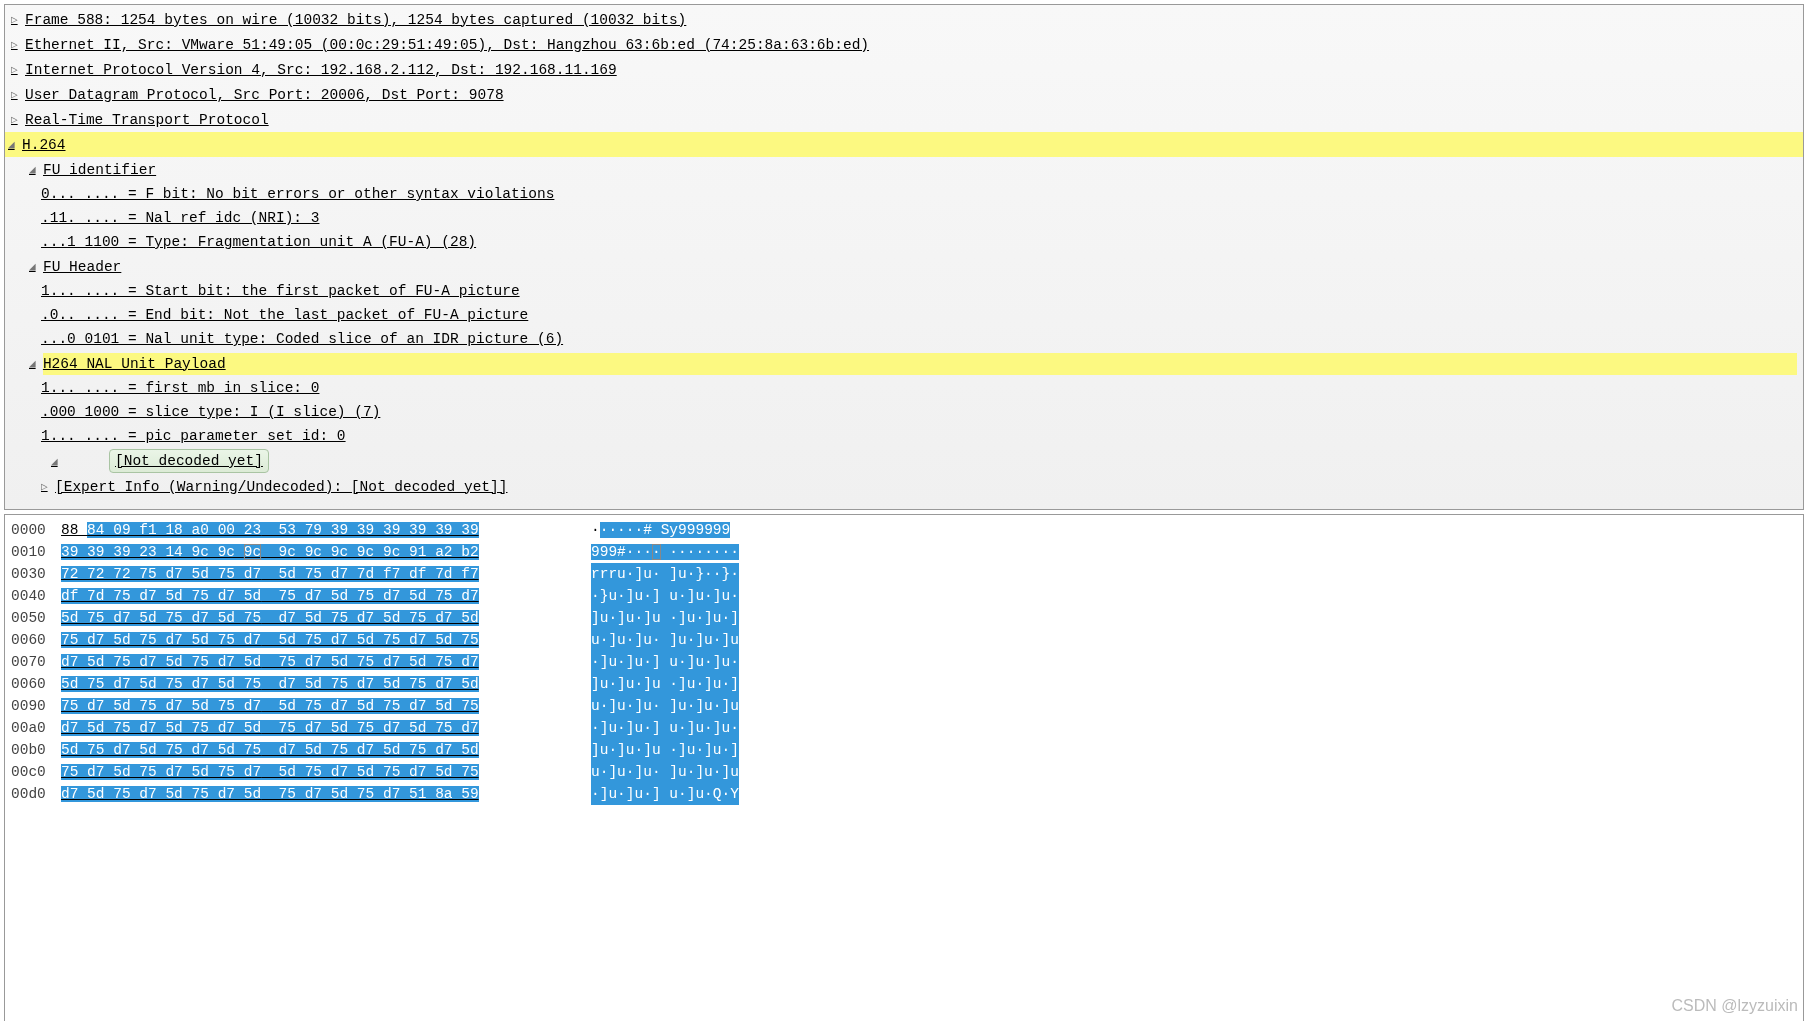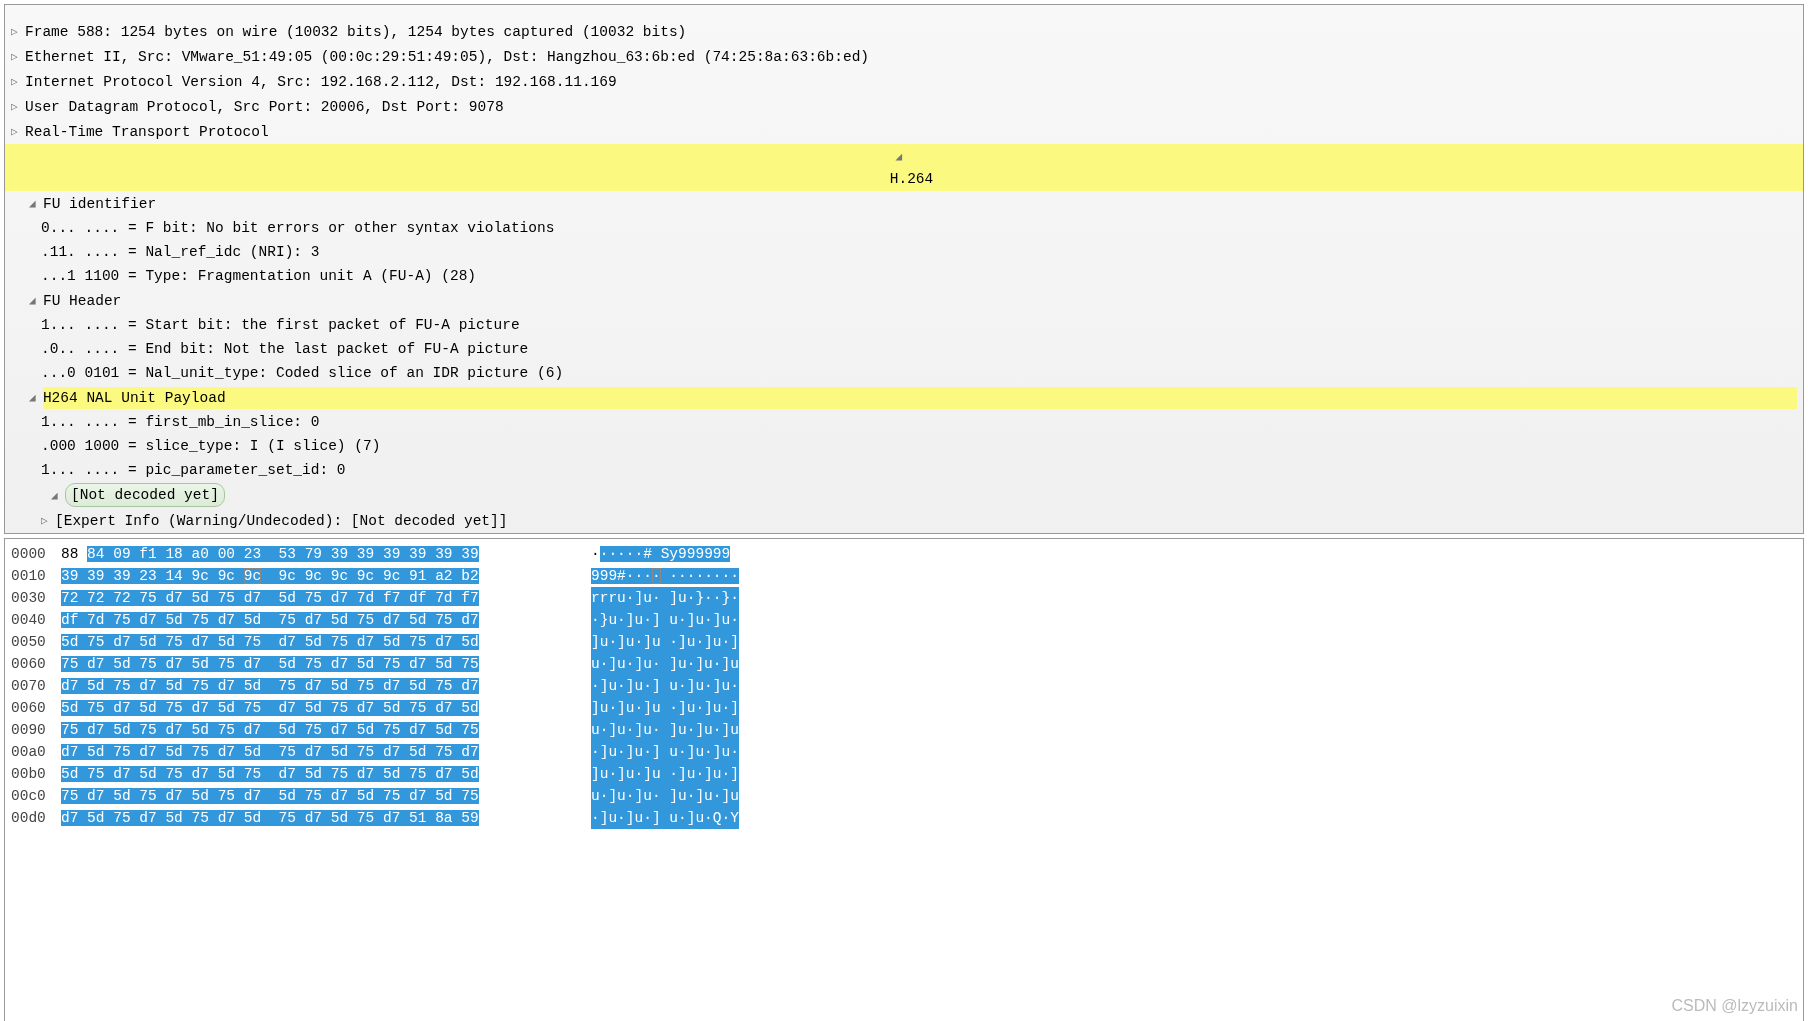--- a/index.html
+++ b/index.html
@@ -12,22 +12,23 @@
     overflow: hidden;
   }
   .panel {
     border: 1px solid #999;
     background: #fff;
   }
   .tree-panel {
     height: 500px;
     overflow: auto;
     background: linear-gradient(#f8f8f8,#f0f0f0);
-    padding: 14px 0;
+    padding: 2px 0;
     margin: 4px;
+    text-decoration: underline;
   }
   .row {
     display: flex;
     align-items: center;
     white-space: pre;
     padding: 1px 6px;
     line-height: 22px;
   }
   .tri {
     display: inline-block;
@@ -37,30 +38,30 @@
   }
   .tri::before { content: "▷"; font-size:11px;}
   .tri.open::before { content: "◢"; font-size:11px;}
   .indent1 { margin-left: 18px; }
   .indent2 { margin-left: 40px; }
   .indent3 { margin-left: 30px; }
   .highlight-yellow {
     background: #fcf981;
     margin-left:0;
     padding-left:21px;
-    flex-direction:column;
   }
   .highlight-yellow-inner {
     background: #fcf981;
   }
   .selected-row {
     background: linear-gradient(#eaf5e7,#dcebd6);
     border: 1px solid #a9c4a3;
-    border-radius: 10px;
+    border-radius: 4px;
     padding: 0 5px;
+    margin-left: 44px;
   }
   .hex-panel {
     margin: 4px;
     height: 508px;
     overflow: auto;
     background: #fff;
     padding: 4px 0;
   }
   .hex-row {
     display: flex;
@@ -68,20 +69,21 @@
     line-height: 22px;
     padding: 0 6px;
   }
   .offset {
     color: #444;
     width: 50px;
   }
   .hex-bytes {
     color: #000;
     width: 530px;
+    text-decoration: underline;
   }
   .ascii {
     color: #000;
   }
   .sel { background:#3397db; color:#fff; }
   .sel-box { outline:1px solid #888; outline-offset:-1px; }
   .watermark {
     position: fixed;
     bottom: 6px;
     right: 10px;

